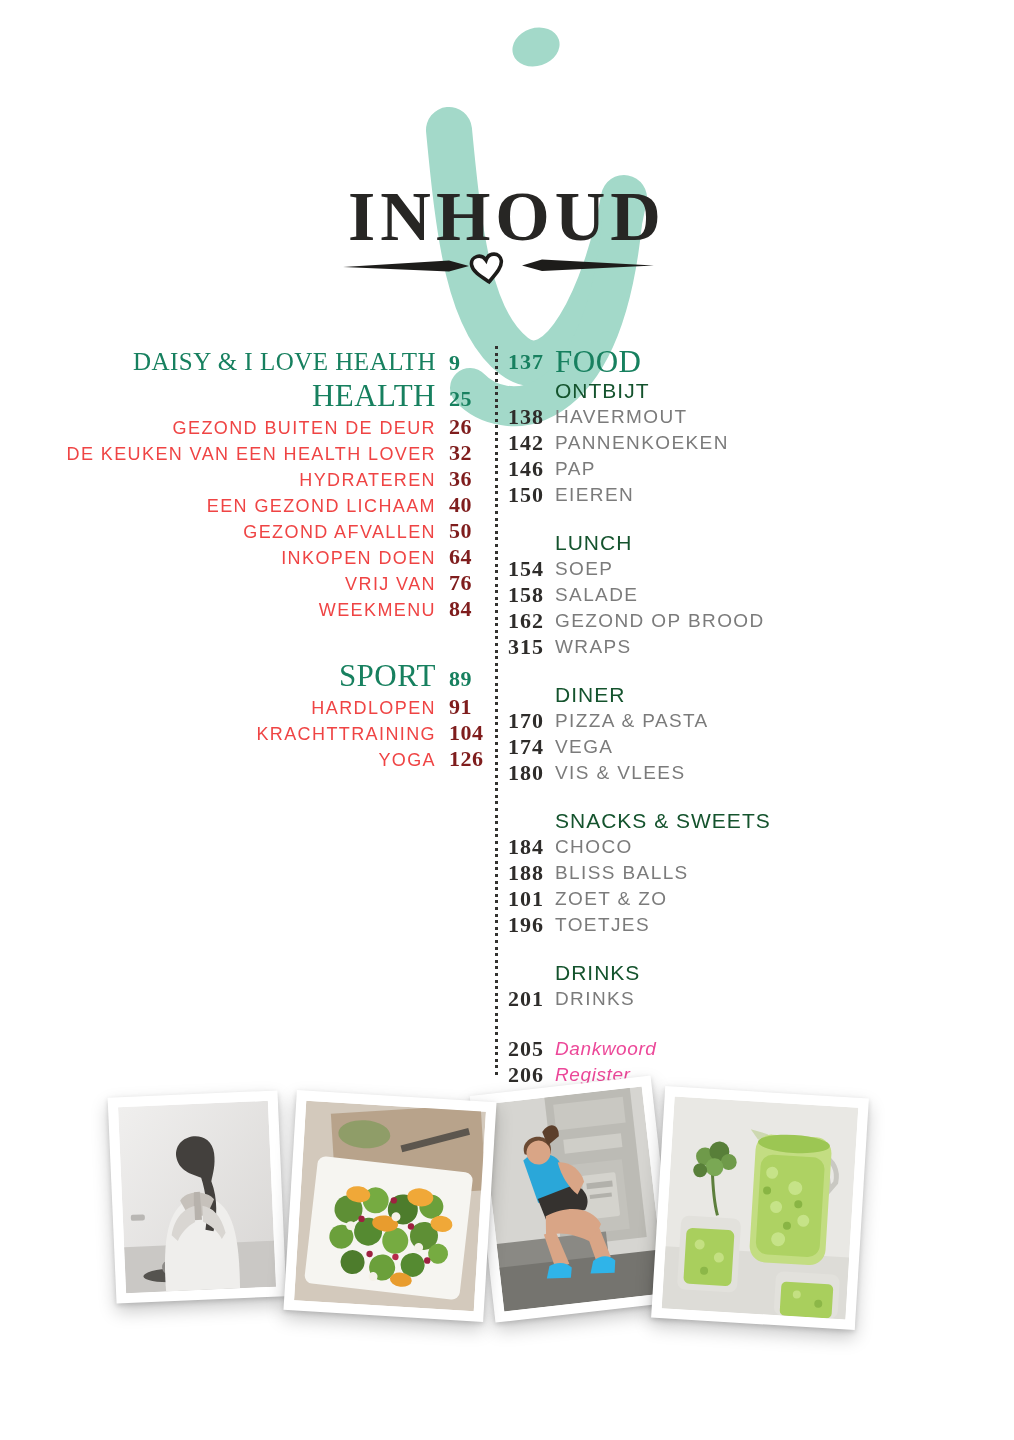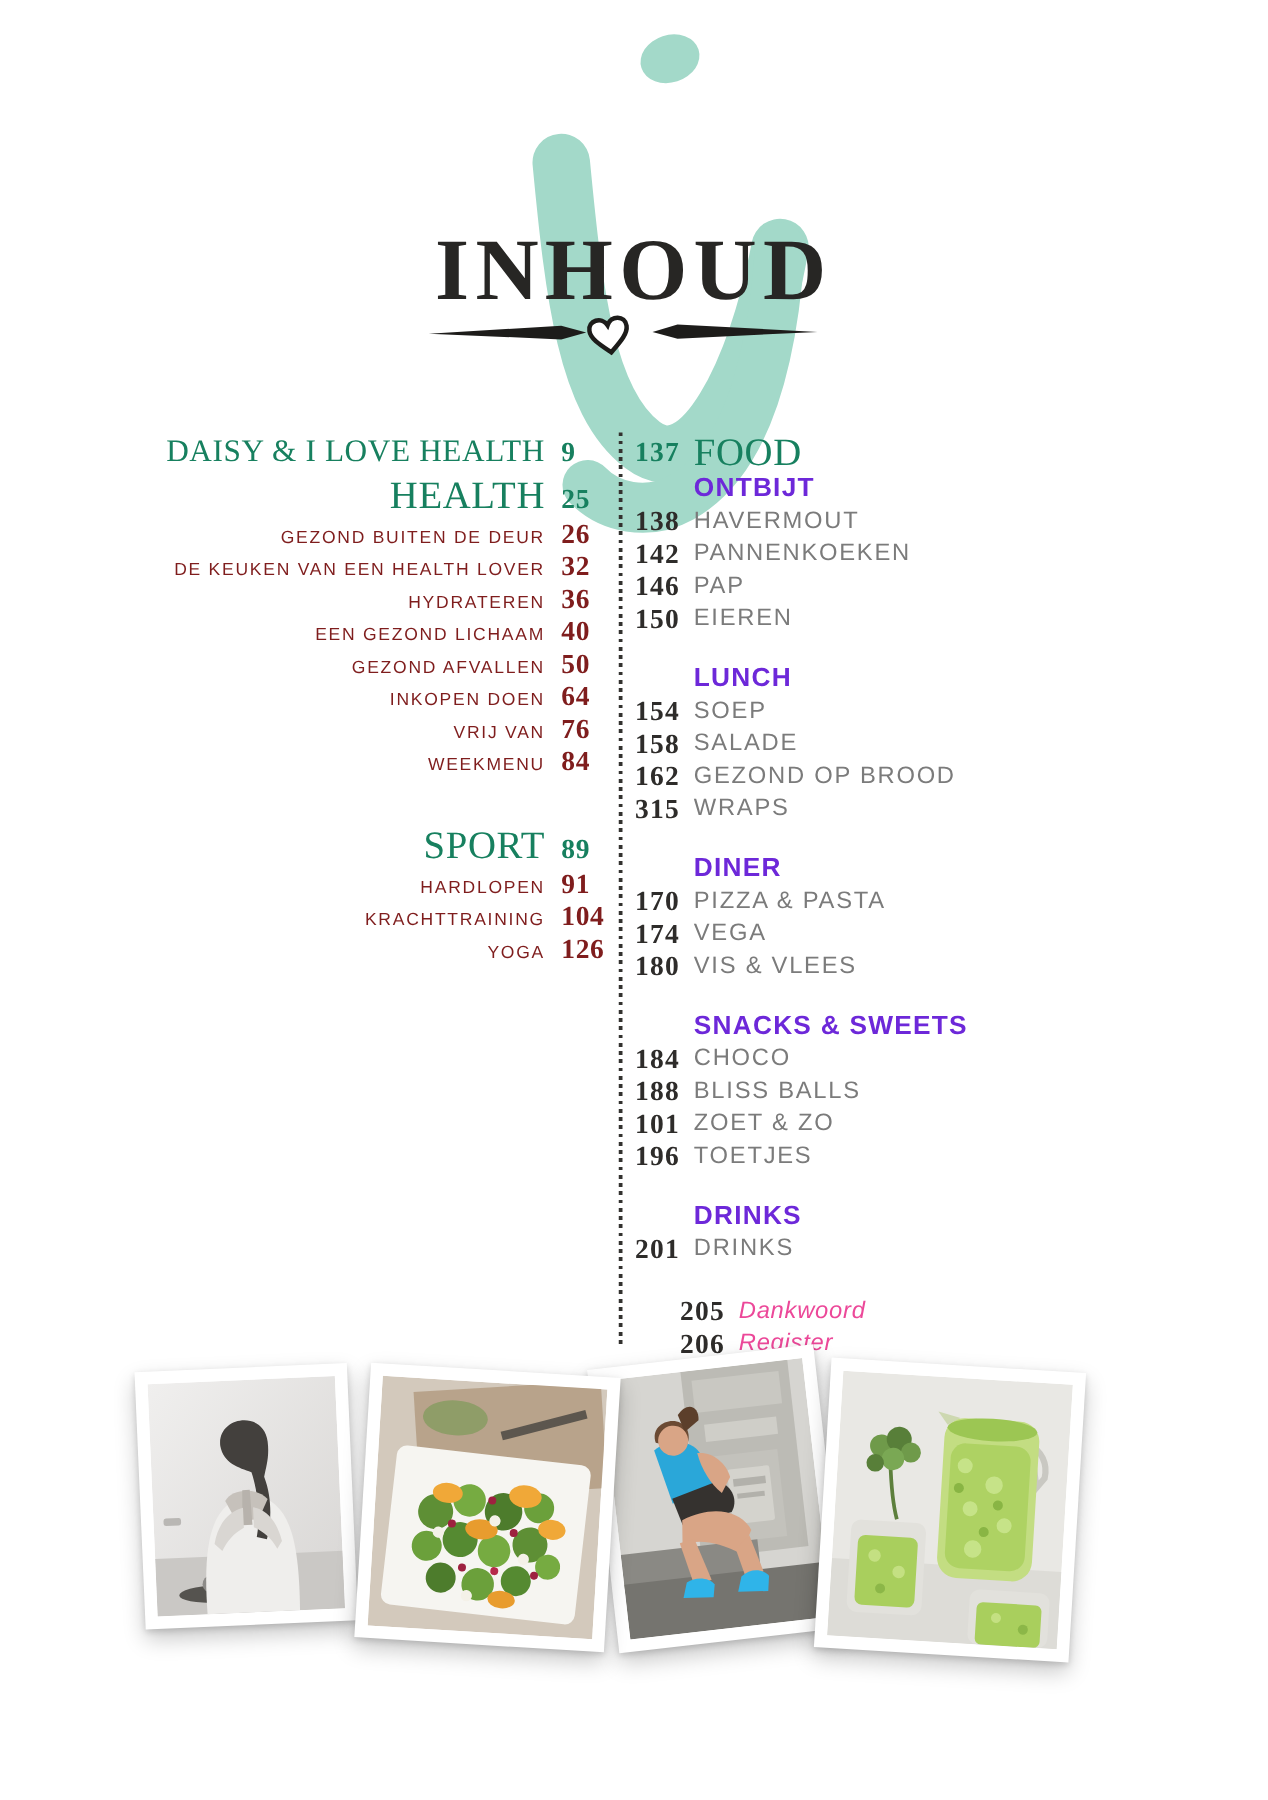--- a/index.html
+++ b/index.html
@@ -23,21 +23,21 @@
     position:absolute;left:495px;top:346px;width:3px;height:730px;z-index:1;
     background-image:repeating-linear-gradient(to bottom,#33322f 0px,#33322f 3px,transparent 3px,transparent 6.6px);
   }
   
   .col-left{position:absolute;left:0;top:346px;width:486px;z-index:2;}
   .col-right{position:absolute;left:508px;top:346px;width:430px;z-index:2;}
 
   .lrow{display:flex;justify-content:flex-end;align-items:baseline;height:26px;line-height:26px;}
   .rrow{display:flex;align-items:flex-end;height:26px;line-height:26px;}
 
-  .lbl{color:#7f1d1d;font-size:14px;letter-spacing:1.4px;white-space:nowrap;}
+  .lbl{color:#ef4444;font-size:18px;letter-spacing:1.4px;white-space:nowrap;}
   .rlbl{color:#7b7b7b;font-size:19px;letter-spacing:1.4px;white-space:nowrap;}
   .num{
     width:50px;padding-left:13px;box-sizing:border-box;text-align:left;
     font-family:"Liberation Serif","DejaVu Serif",serif;font-weight:700;
     font-size:22px;color:#7f1d1d;letter-spacing:.5px;
   }
   .rnum{
     width:47px;flex:0 0 47px;
     font-family:"Liberation Serif","DejaVu Serif",serif;font-weight:700;
     font-size:22px;color:#2e2c2a;letter-spacing:1px;
@@ -45,24 +45,24 @@
   .green{color:#17805f !important;}
   .g-intro{font-family:"Liberation Serif","DejaVu Serif",serif;font-size:25px;letter-spacing:.5px;}
   .g-title{font-family:"Liberation Serif","DejaVu Serif",serif;font-size:31px;letter-spacing:.5px;}
   .g-num{font-size:22px;}
   .row-intro{height:32px;line-height:32px;}
   .row-sect{height:36px;line-height:36px;}
   .row-sect2{height:36px;line-height:36px;margin-top:36px;}
   .row-food{height:32px;line-height:32px;}
   .ghead{
     height:26px;line-height:26px;padding-left:47px;
-    font-weight:700;color:#6d28d9;font-size:21px;letter-spacing:1px;
+    font-weight:400;color:#14532d;font-size:21px;letter-spacing:1px;
   }
   .gap{margin-top:22px;}
-  .closing{margin-top:24px;margin-left:36px;}
+  .closing{margin-top:24px;}
   .clbl{color:#ec4899;font-size:19px;letter-spacing:.6px;font-style:italic;}
   
   .photo{
     position:absolute;background:#ffffff;padding:10px;box-sizing:border-box;
     box-shadow:0 8px 18px rgba(0,0,0,.22), 0 2px 5px rgba(0,0,0,.15);
   }
   .photo svg{display:block;}
   .p1{left:112px;top:1094px;width:170px;height:206px;transform:rotate(-2.5deg);z-index:3;}
   .p2{left:290px;top:1096px;width:200px;height:220px;transform:rotate(3.5deg);z-index:5;}
   .p3{left:482px;top:1085px;width:182px;height:228px;transform:rotate(-6.5deg);z-index:4;}

